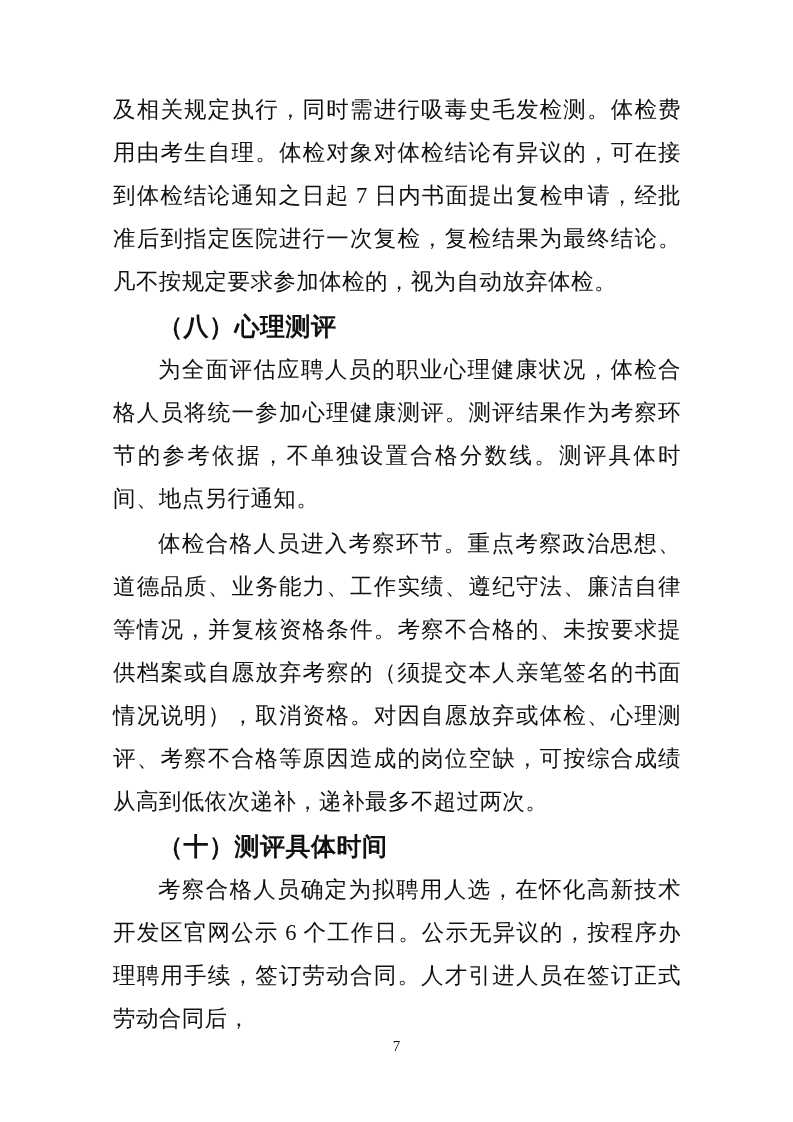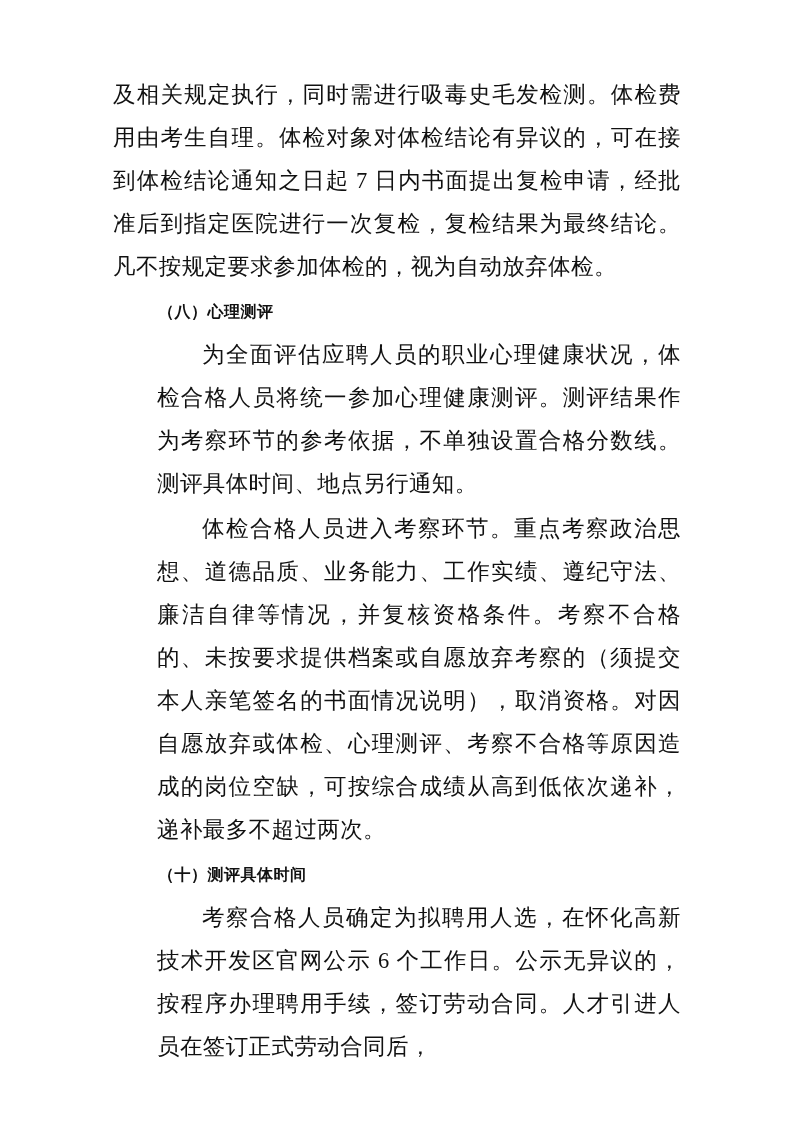--- a/index.html
+++ b/index.html
@@ -19,39 +19,38 @@
     position: absolute;
     left: 0;
     top: 0;
     width: 793px;
     height: 1122px;
     background: #ffffff;
   }
   .content {
     position: absolute;
     left: 113px;
-    top: 73px;
+    top: 88px;
     width: 568px;
   }
   .para {
     font-size: 22.5px;
     line-height: 43px;
     letter-spacing: 0.4px;
     text-align: justify;
     text-justify: inter-ideograph;
     margin: 0 0 0 0;
     text-indent: 0;
     word-break: break-all;
   }
   .para.indent {
     text-indent: 45px;
-    margin-left: 44px;
   }
   .heading {
-    font-size: 16px;
+    font-size: 25px;
     line-height: 43px;
     font-weight: bold;
     letter-spacing: 0.5px;
     margin: 0;
     text-indent: 45px;
     font-family: "Liberation Serif", "DejaVu Serif", serif;
   }
   .gap-small {
     height: 2px;
   }

